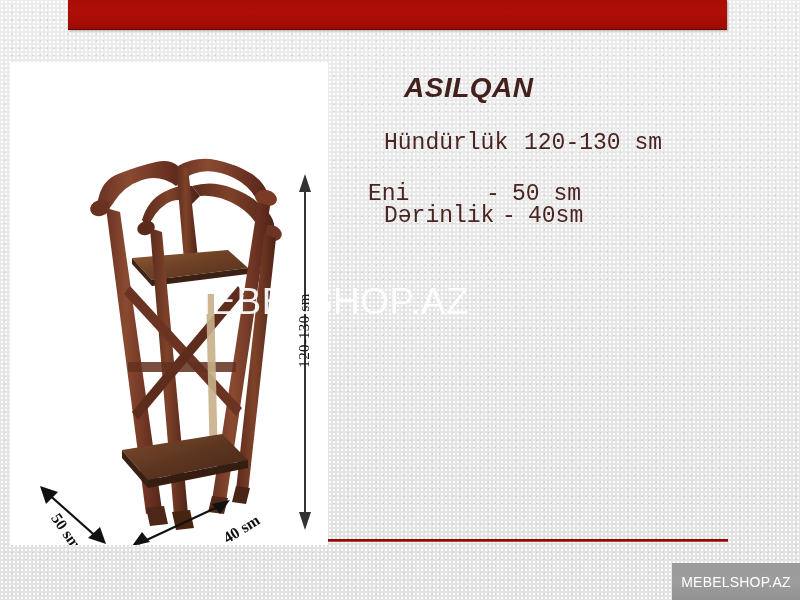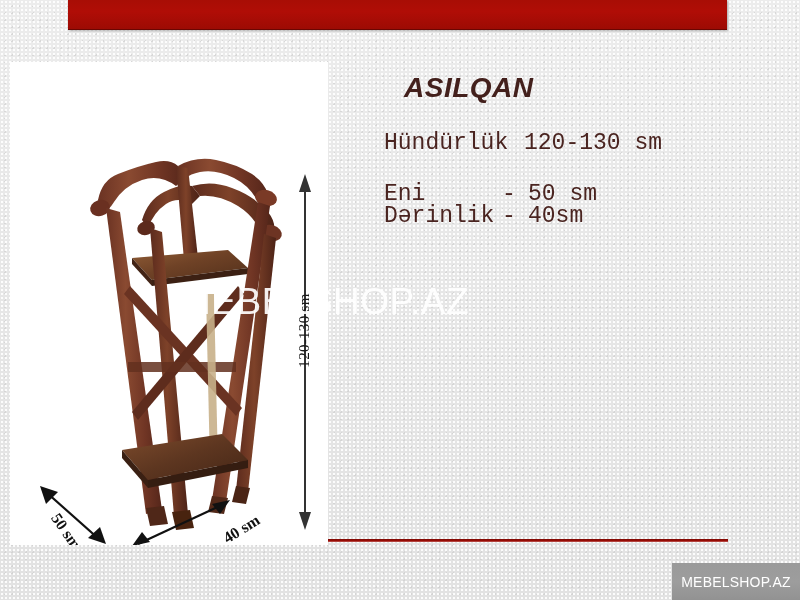--- a/index.html
+++ b/index.html
@@ -131,21 +131,21 @@
     font-size: 23px;
     color: #4a2420;
     white-space: nowrap;
   }
   .spec-row .spec-name { display: inline-block; }
   .spec-row .spec-val  { display: inline-block; }
 
   .row-height { left: 384px; top: 130px; }
   .row-height .spec-name { width: 140px; }
 
-  .row-width  { left: 384px; top: 181px; }
+  .row-width  { left: 368px; top: 181px; }
   .row-width .spec-name { width: 118px; }
   .row-width .spec-dash { display:inline-block; width: 26px; }
 
   .row-depth  { left: 384px; top: 203px; }
   .row-depth .spec-name { width: 118px; }
   .row-depth .spec-dash { display:inline-block; width: 26px; }
 
   
   .watermark {
     position: absolute;

